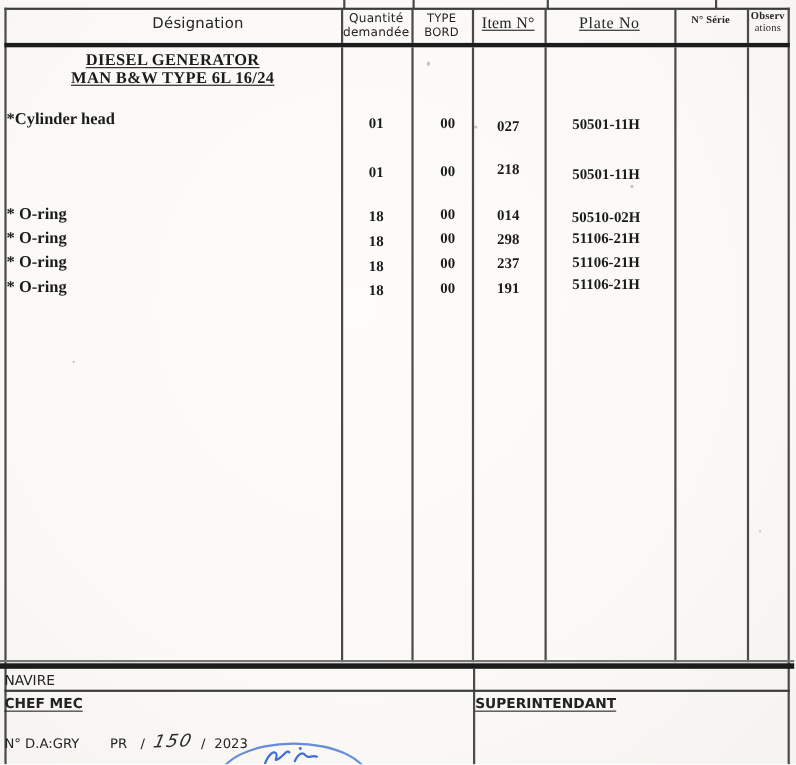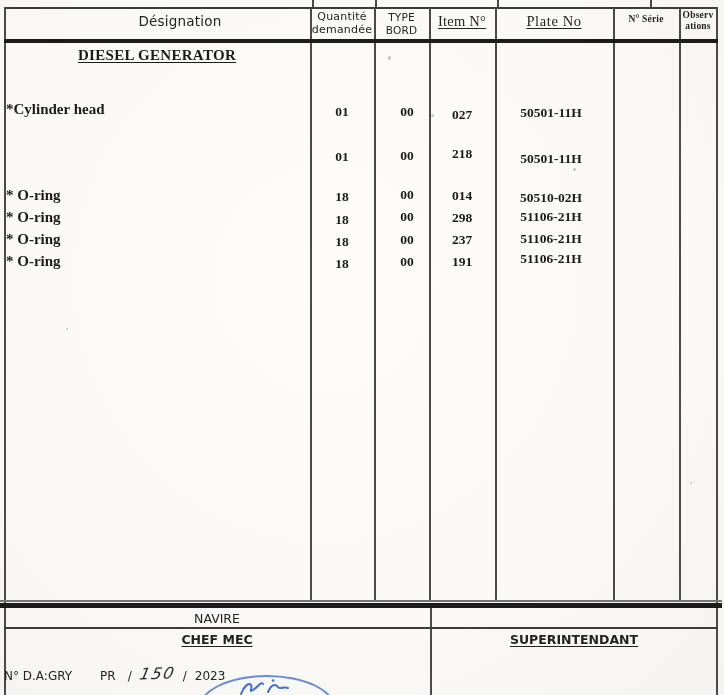--- a/index.html
+++ b/index.html
@@ -27,21 +27,21 @@
   .title{width:306px;left:4px;text-align:center;font-size:15px;letter-spacing:.3px;}
   .brow{position:absolute;left:0;width:724px;height:22px;}
   .c{position:absolute;font-family:"Liberation Serif", serif;font-weight:bold;color:#1b1b1b;font-size:13.5px;}
   .c-des{left:6px;font-size:15px;}
   .c-qty{left:310px;width:64px;text-align:center;}
   .c-stock{left:374px;width:66px;text-align:center;}
   .c-item{left:429px;width:66px;text-align:center;}
   .c-plate{left:495px;width:112px;text-align:center;}
   
   .ftxt{position:absolute;font-family:"DejaVu Sans", sans-serif;color:#232323;}
-  .center{text-align:center;}
+  .center{text-align:left;}
   .da-line{display:flex;align-items:flex-end;font-size:12px;}
   .hand{font-family:"DejaVu Sans", sans-serif;font-style:italic;font-size:16px;
         letter-spacing:1.5px;transform:skewX(-14deg) rotate(-2deg);display:inline-block;color:#2a2a30;}
   .recep{display:flex;align-items:flex-end;}
   .dots{flex:1;border-bottom:1.7px dotted #3c3c3c;margin:0 0 3px 2px;}
   
   .stamp-ellipse{position:absolute;border:2.6px solid #4270d2;border-radius:50%;opacity:.8;}
   
   .speck{position:absolute;background:#9a968e;border-radius:50%;opacity:.55;}
 </style>
@@ -68,32 +68,33 @@
 
   <div class="hdr comic" style="left:4px;top:13px;width:352px;font-size:13.5px">Désignation</div>
   <div class="hdr comic" style="left:310px;top:10px;width:64px;font-size:11px">Quantité</div>
   <div class="hdr comic" style="left:310px;top:23px;width:64px;font-size:11px">demandée</div>
   <div class="hdr comic" style="left:374px;top:11px;width:55px;font-size:10.5px">TYPE</div>
   <div class="hdr comic" style="left:374px;top:24px;width:55px;font-size:10.5px">BORD</div>
   <div class="hdr serif u" style="left:429px;top:13px;width:66px;font-size:14.5px">Item N°</div>
   <div class="hdr serif u" style="left:495px;top:13px;width:118px;font-size:14.5px;letter-spacing:.6px">Plate No</div>
   <div class="hdr serif" style="left:613px;top:14px;width:66px;font-size:9.5px;font-weight:600">N° Série</div>
   <div class="hdr serif" style="left:679px;top:10px;width:38px;font-size:9.5px;font-weight:600">Observ</div>
-  <div class="hdr serif" style="left:679px;top:21px;width:38px;font-size:9.5px;font-weight:700">ations</div>
+  <div class="hdr serif" style="left:679px;top:21px;width:38px;font-size:9.5px;font-weight:400">ations</div>
 
   <div class="hline thick" style="left:4px;top:39px;width:714px"></div>
 
   <div class="vline" style="left:310px;top:43px;height:559px"></div>
   <div class="vline" style="left:374px;top:43px;height:559px"></div>
   <div class="vline" style="left:429px;top:43px;height:559px"></div>
   <div class="vline" style="left:495px;top:43px;height:559px"></div>
   <div class="vline" style="left:613px;top:43px;height:559px"></div>
   <div class="vline" style="left:679px;top:43px;height:559px"></div>
 
   <div class="btxt title u" style="top:47px">DIESEL GENERATOR</div>
+  <div class="btxt title u" style="top:63px">MAN B&amp;W TYPE 6L 16/24</div>
 
   <div class="brow" style="top:101px">
     <span class="c c-des">*Cylinder head</span>
     <span class="c c-qty" style="top:3px">01</span>
     <span class="c c-stock" style="top:3px">00</span>
     <span class="c c-item" style="top:6px">027</span>
     <span class="c c-plate" style="top:4px">50501-11H</span>
   </div>
   <div class="brow" style="top:146px">
     <span class="c c-qty" style="top:3px">01</span>

